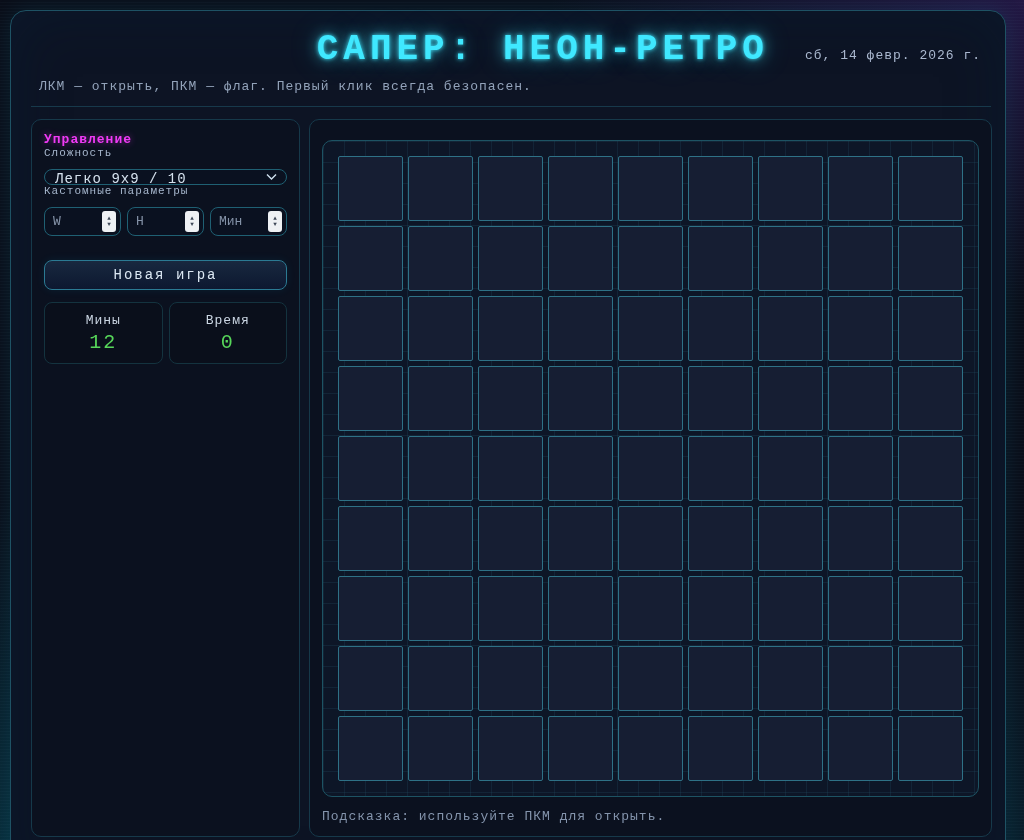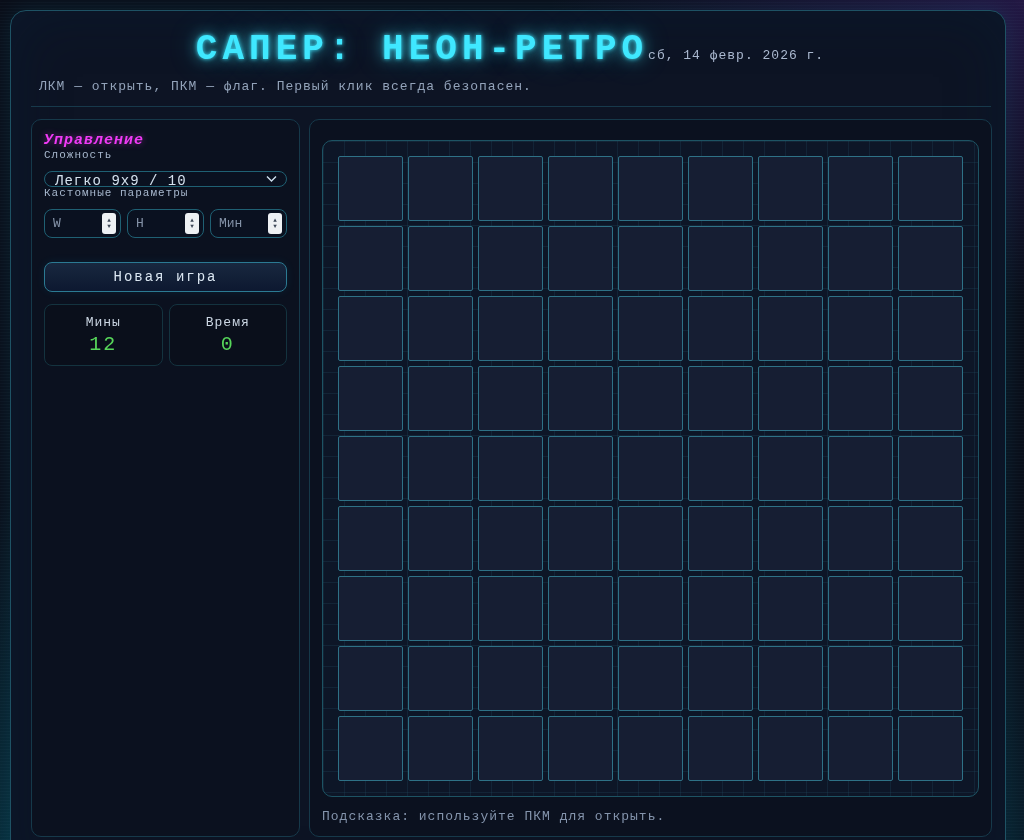--- a/index.html
+++ b/index.html
@@ -16,38 +16,37 @@
   }
   .app-frame {
     position:absolute; left:10px; top:10px; width:996px; height:880px;
     background:#0d1424;
     border:1px solid #1e5264; border-radius:16px;
     box-shadow:0 0 24px rgba(0,220,255,0.10), inset 0 0 60px rgba(8,34,60,0.30);
     padding:18px 14px 20px 20px;
   }
   
   .app-header { border-bottom:1px solid #17394b; padding:0 10px 12px 8px; }
-  .header-row { display:flex; justify-content:center; align-items:flex-end; }
+  .header-row { display:flex; justify-content:flex-end; align-items:flex-end; }
   .app-title {
     font-size:36px; font-weight:bold; letter-spacing:5px; white-space:nowrap;
     color:var(--accent-cyan,#3fe8ff);
     text-shadow:0 0 4px rgba(63,232,255,0.95), 0 0 14px rgba(63,232,255,0.60), 0 0 28px rgba(63,232,255,0.35);
   }
-  .app-date { font-size:13px; color:#aab8cf; letter-spacing:1px; padding-bottom:7px; white-space:nowrap; }
+  .app-date { font-size:13px; color:#aab8cf; letter-spacing:1px; padding-bottom:7px; white-space:nowrap;margin-left:36px; }
   .app-subtitle { margin-top:9px; font-size:13px; color:#93a3ba; letter-spacing:1px; }
   
   .content { display:flex; gap:9px; margin-top:12px; align-items:stretch; }
   .panel {
     background:#0b111f; border:1px solid #16394a; border-radius:10px; padding:12px;
   }
   .panel-heading {
-    font-size:15px; font-weight:bold; letter-spacing:1px;
+    font-size:13px; font-weight:bold; letter-spacing:1px;
     color:var(--accent-magenta,#ef3af5);
     text-shadow:0 0 7px rgba(239,58,245,0.45);
-    font-style:italic;
   }
   
   .sidebar { width:269px; flex:0 0 269px; }
   .field-label { font-size:11px; color:#a7b7cd; letter-spacing:1px; }
   .select-wrap {
     position:relative; margin-top:10px; height:16px;
     background:#0a1120; border:1px solid #1f6073; border-radius:8px;
   }
   .select-wrap select {
     appearance:none; -webkit-appearance:none; width:100%; height:100%;

